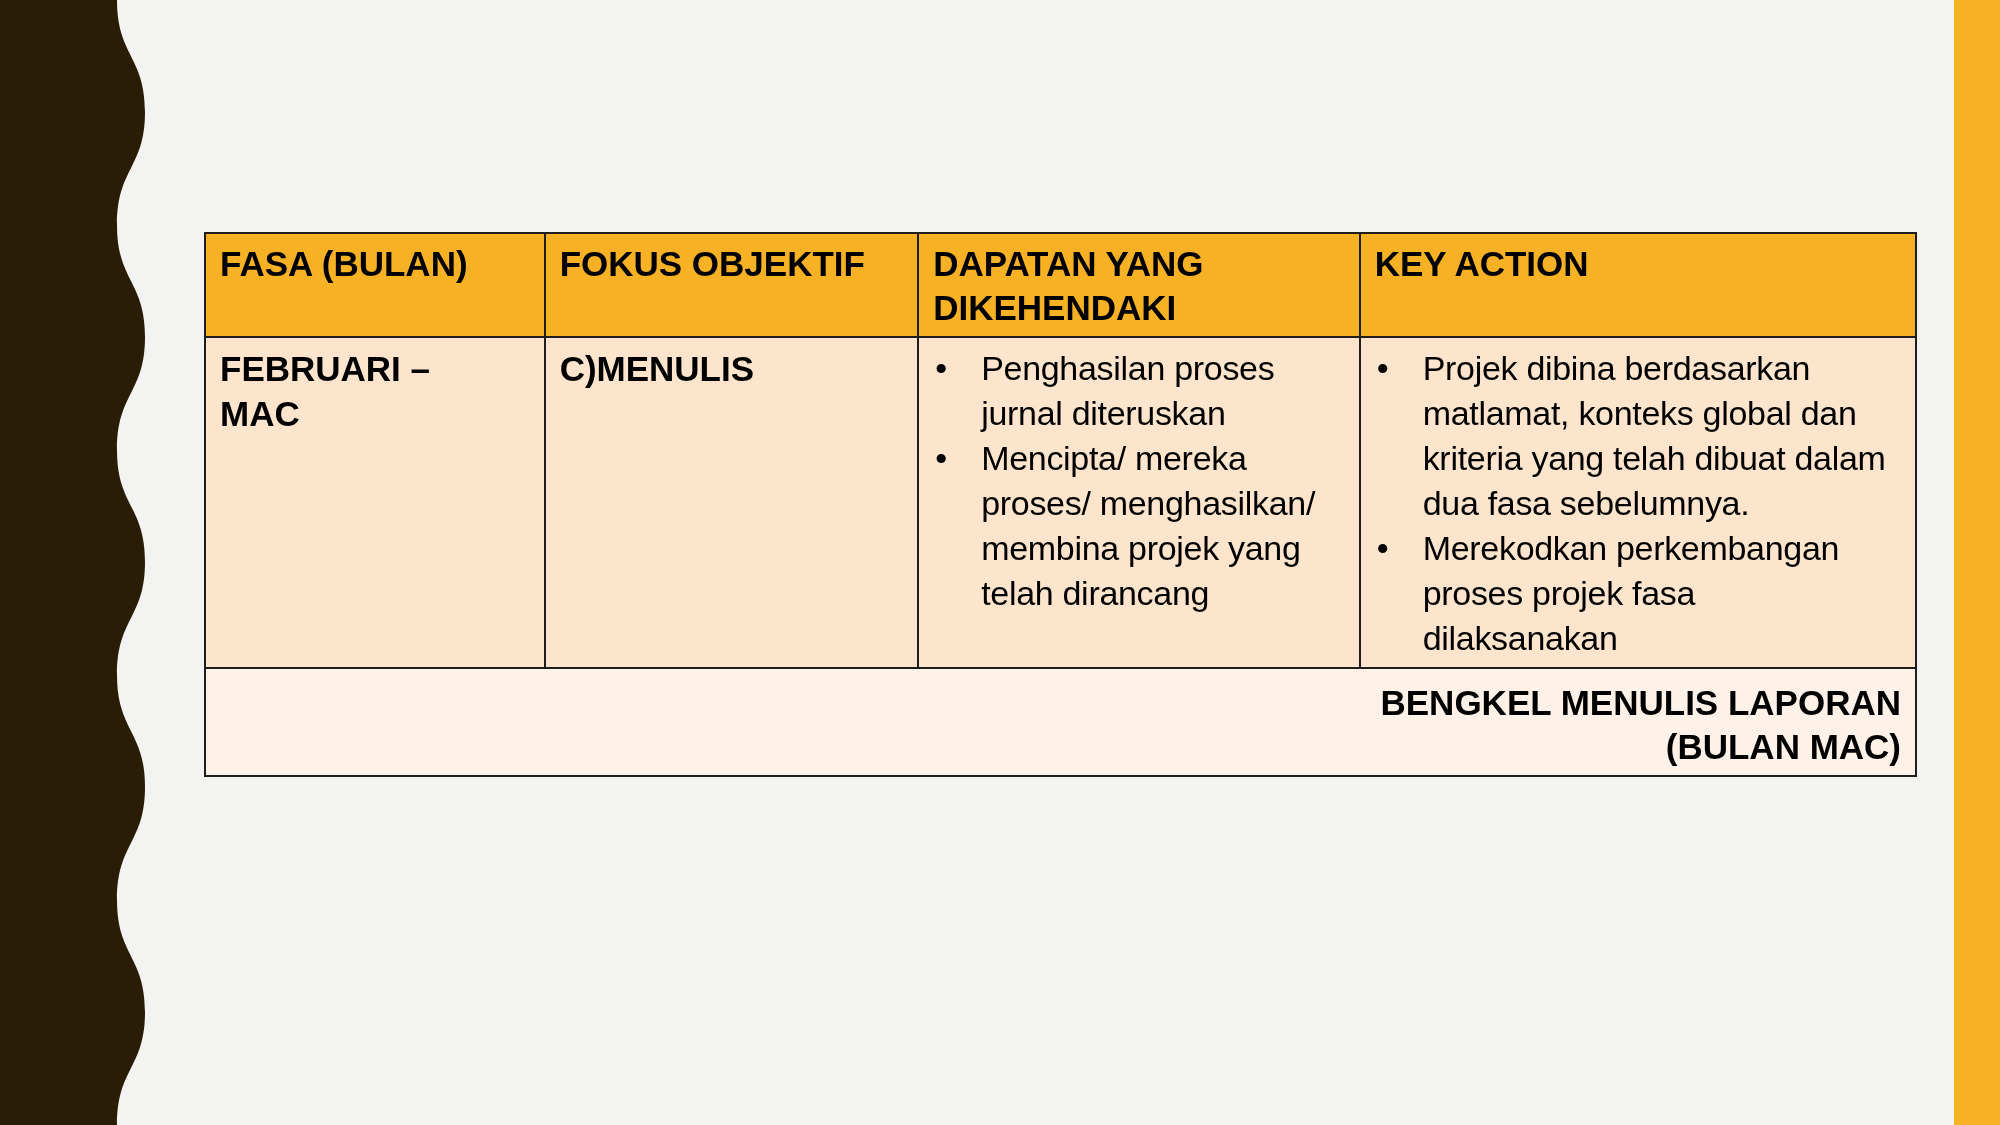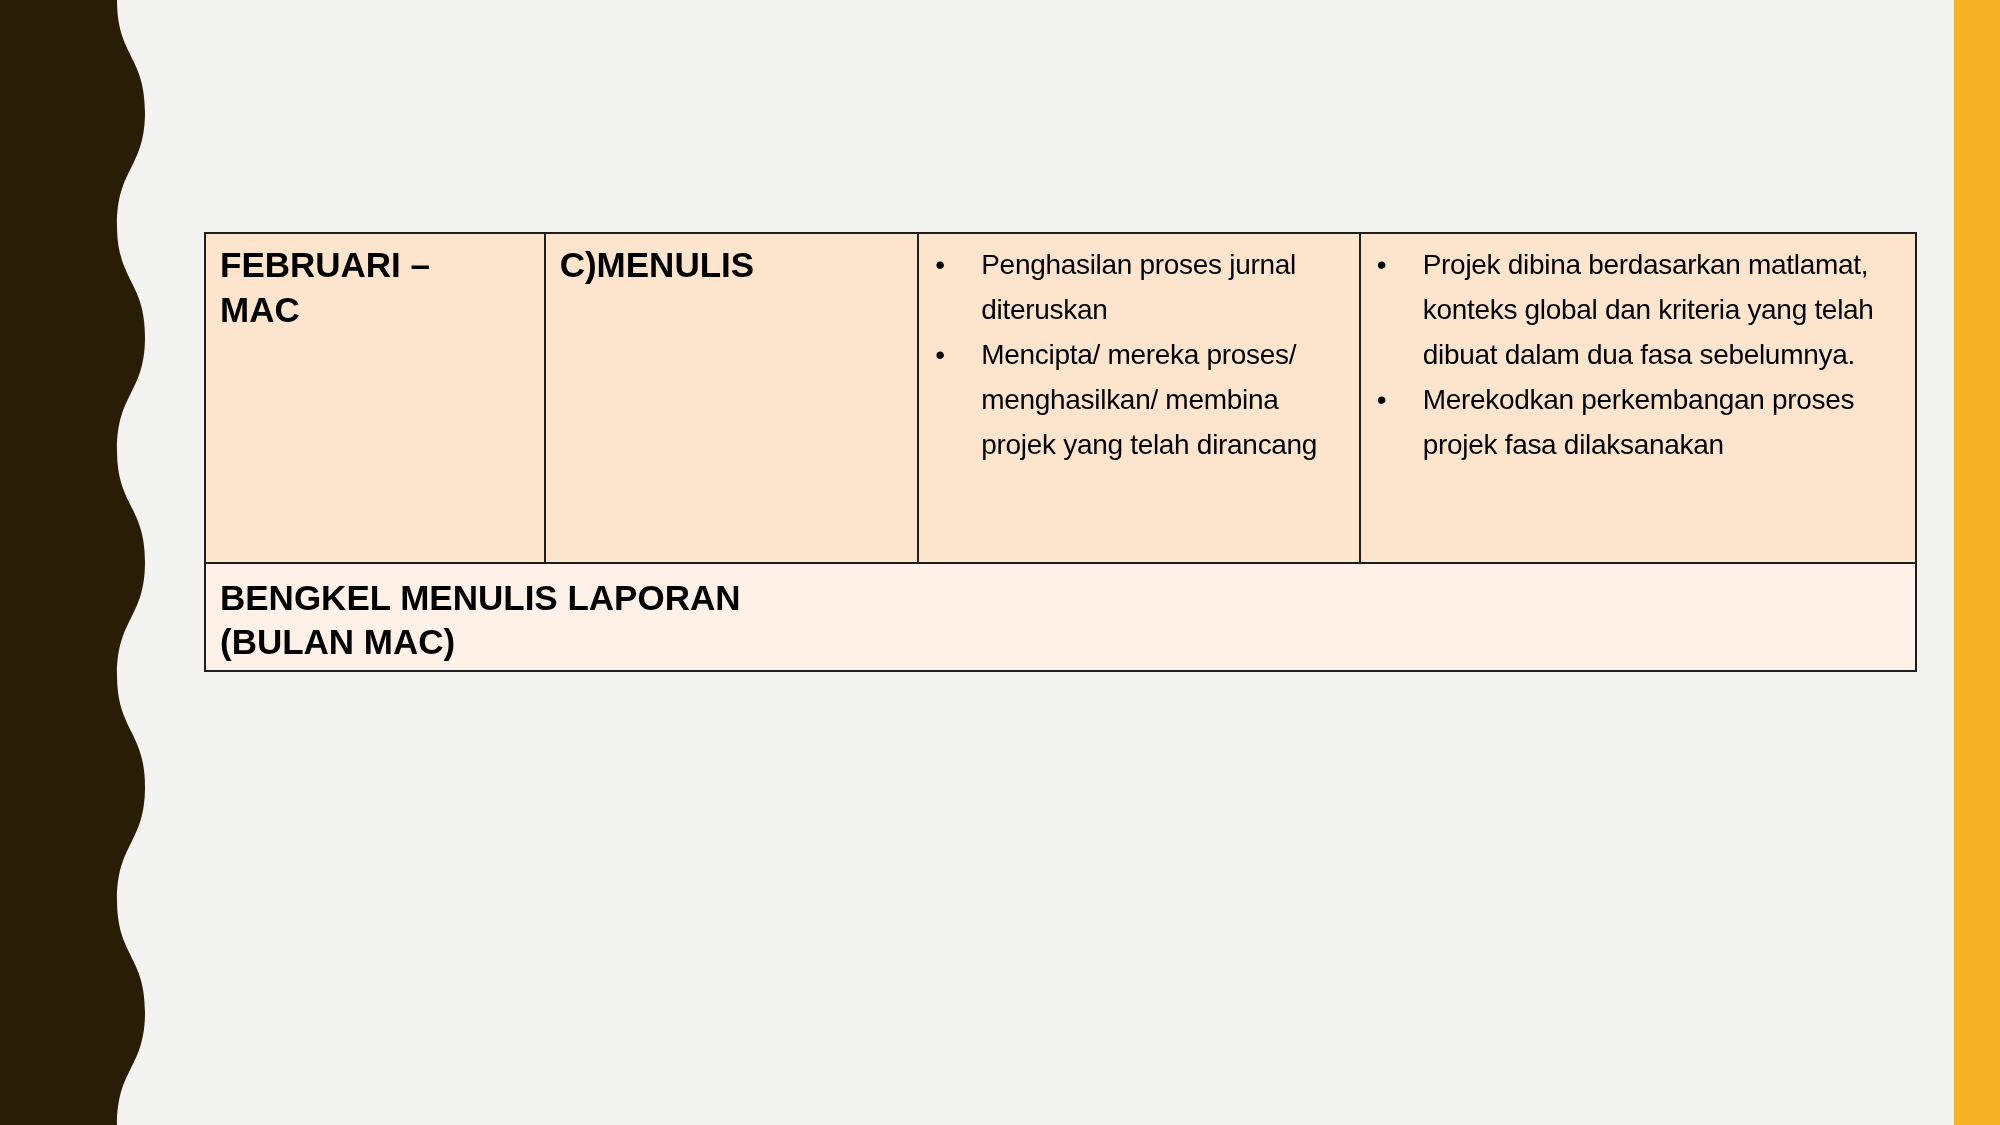--- a/index.html
+++ b/index.html
@@ -5,23 +5,23 @@
   html, body { margin:0; padding:0; }
   body { width:2000px; height:1125px; position:relative; overflow:hidden; background:#f3f3f1; font-family:"Liberation Sans", sans-serif; }
   .wave { position:absolute; left:0; top:0; width:160px; height:1125px; }
   .right-bar { position:absolute; left:1954px; top:0; width:46px; height:1125px; background:#f6b124; }
   table.plan { position:absolute; left:204px; top:232px; width:1713px; border-collapse:collapse; color:#000; }
   table.plan td, table.plan th { border:2px solid #1e1e1e; vertical-align:top; text-align:left; padding:8px 14px 6px 14px; }
   th { background:#f6b124; font-weight:bold; font-size:35px; line-height:44px; height:86px; box-sizing:border-box; }
   tr.body-row td { background:#fde5cd; height:330px; box-sizing:border-box; font-size:35px; line-height:45px; }
   td.bold { font-weight:bold; }
   ul { margin:0; padding:0; list-style:none; }
-  ul li { position:relative; padding-left:48px; font-size:28px; line-height:45px; letter-spacing:-0.3px; }
+  ul li { position:relative; padding-left:48px; font-size:34px; line-height:45px; letter-spacing:-0.3px; }
   ul li::before { content:"\2022"; position:absolute; left:2px; top:0; }
-  tr.footer-row td { background:#fef1e7; text-align:left; font-weight:bold; font-size:35px; line-height:44px; padding:12px 14px 6px 14px; height:105px; box-sizing:border-box; }
+  tr.footer-row td { background:#fef1e7; text-align:right; font-weight:bold; font-size:35px; line-height:44px; padding:12px 14px 6px 14px; height:105px; box-sizing:border-box; }
 </style>
 </head>
 <body>
 
 <svg class="wave" viewBox="0 0 160 1125" preserveAspectRatio="none">
   <path fill="#2a1d05" d="M0 0 L117 0
     C117 56 145 56 145 112 C145 168 117 168 117 225
     C117 281 145 281 145 337 C145 393 117 393 117 450
     C117 506 145 506 145 562 C145 618 117 618 117 675
     C117 731 145 731 145 787 C145 843 117 843 117 900
@@ -32,20 +32,26 @@
 <div class="right-bar"></div>
 
 <table class="plan">
   <colgroup>
     <col style="width:340px">
       <col style="width:374px">
       <col style="width:442px">
       <col style="width:557px">
   </colgroup>
   <tbody>
+      <tr>
+    <th>FASA (BULAN)</th>
+    <th>FOKUS OBJEKTIF</th>
+    <th>DAPATAN YANG DIKEHENDAKI</th>
+    <th>KEY ACTION</th>
+  </tr>
   <tr class="body-row">
     <td class="bold" style="padding-right:36px">FEBRUARI – MAC</td>
     <td class="bold">C)MENULIS</td>
     <td>
       <ul>
         <li style="padding-right:40px">Penghasilan proses jurnal diteruskan</li>
         <li>Mencipta/ mereka proses/ menghasilkan/ membina projek yang telah dirancang</li>
       </ul>
     </td>
     <td>

